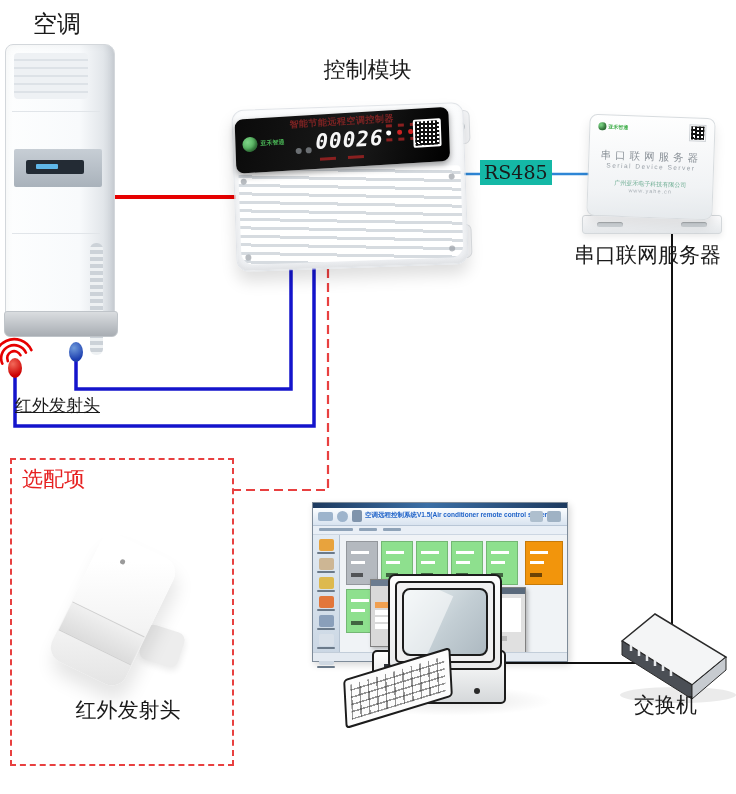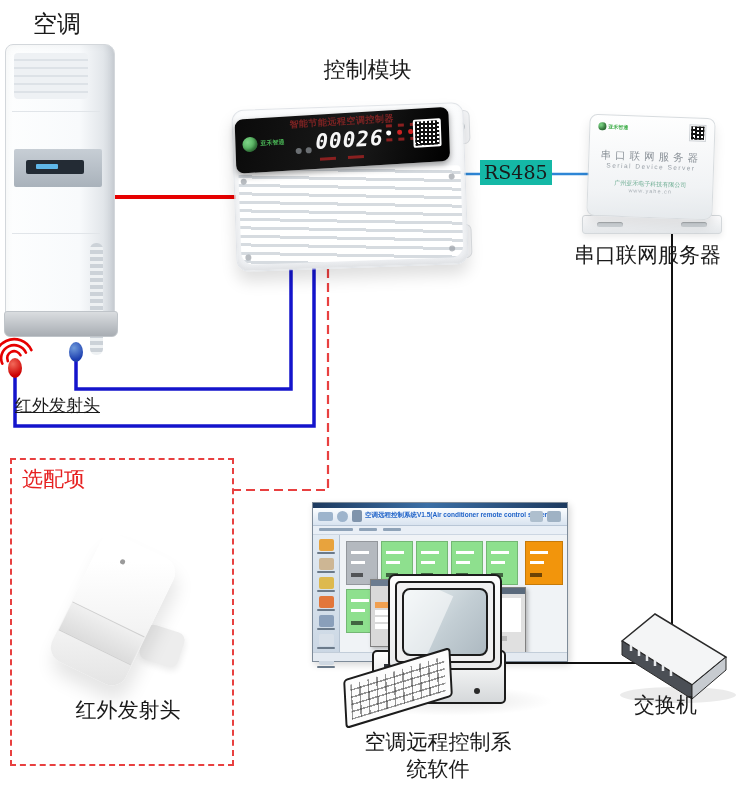--- a/index.html
+++ b/index.html
@@ -381,19 +381,15 @@
   <div class="lbl l-ac360">
     <div>控制模块</div>
   </div>
   <div class="lbl l-power">
   </div>
   <div class="lbl l-rs485">RS485</div>
   <div class="lbl l-server">串口联网服务器</div>
   <div class="lbl l-ir">红外发射头</div>
   <div class="lbl l-opt">选配项</div>
   <div class="lbl l-pir">红外发射头</div>
-  <div class="lbl l-soft">
-    <div>空调远程控制系</div>
-    <div>统软件</div>
-  </div>
   <div class="lbl l-switch">交换机</div>
 
 </div>
 
 </body></html>

